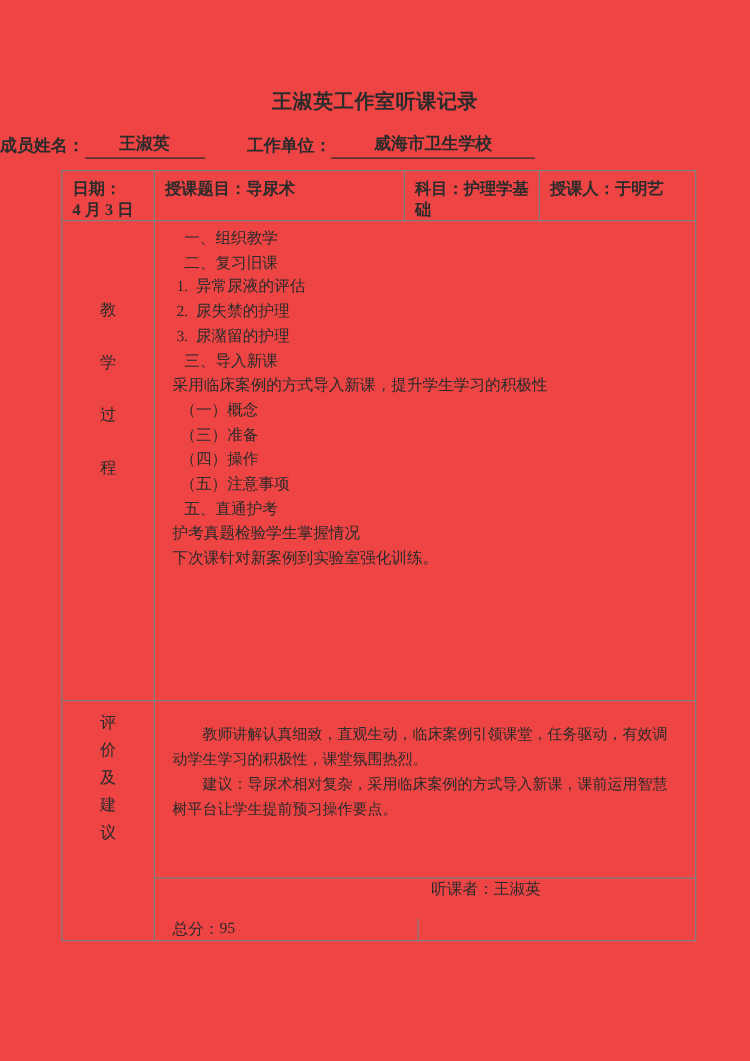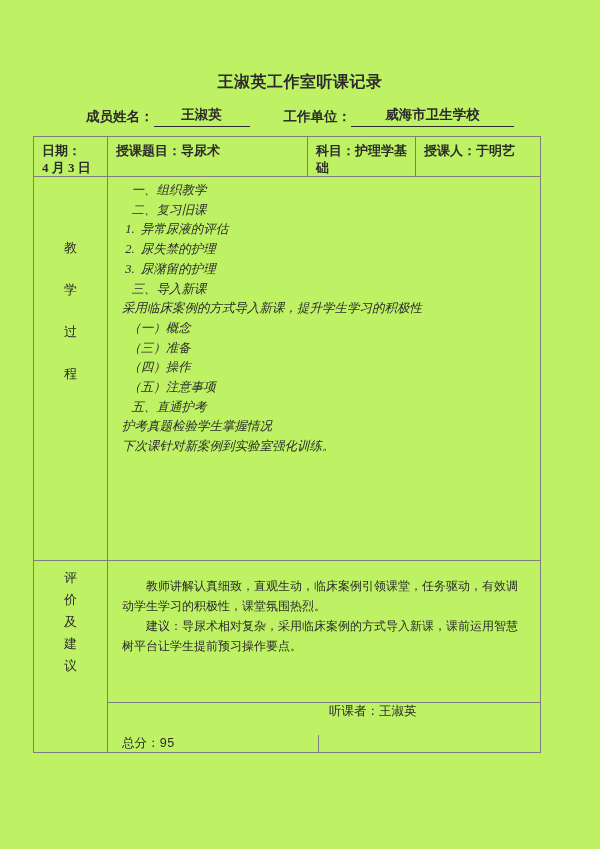--- a/index.html
+++ b/index.html
@@ -3,48 +3,48 @@
 <meta charset="utf-8">
 <style>
   html,body{margin:0;padding:0;}
   body{
     width:600px;height:849px;
     background:#ffffff;
     font-family:"Liberation Serif","DejaVu Serif",serif;
     color:#2b2b2b;
     -webkit-font-smoothing:antialiased;
   }
-  .page{position:relative;width:600px;height:849px;background:#bef264;overflow:hidden;}
+  .page{position:relative;width:600px;height:849px;background:#ef4444;overflow:hidden;}
 
   
   .title{
     position:absolute;top:70px;left:0;width:600px;
     text-align:center;font-size:16px;font-weight:bold;
     letter-spacing:0.5px;line-height:24px;
   }
 
   
   .member-line{
     position:absolute;top:105px;left:0;width:600px;
-    display:flex;justify-content:center;align-items:flex-end;
+    display:flex;align-items:flex-end;
     font-size:13.5px;font-weight:bold;line-height:20px;
   }
   .member-line .lbl{white-space:nowrap;}
   .member-line .uval{
     display:inline-block;text-align:center;
     border-bottom:1px solid #2b2b2b;
     padding:0 4px 1px 4px;white-space:nowrap;
   }
   .member-line .w1{min-width:88px;}
   .member-line .w2{min-width:155px;}
   .member-line .gap{display:inline-block;width:34px;}
 
   
   .table{
-    position:absolute;left:33px;top:136px;width:508px;height:617px;
+    position:absolute;left:49px;top:136px;width:508px;height:617px;
     border:1px solid #7f7f7f;box-sizing:border-box;
     display:flex;flex-direction:column;
     font-size:12.5px;
   }
   .row{display:flex;box-sizing:border-box;}
   .cell{box-sizing:border-box;}
   .bR{border-right:1px solid #7f7f7f;}
   .bB{border-bottom:1px solid #7f7f7f;}
 
   
@@ -57,29 +57,29 @@
 
   
   .r2{height:410px;}
   .vcell{width:74px;flex:none;display:flex;justify-content:center;}
   .vlabel{
     white-space:pre-line;text-align:center;font-size:13px;
   }
   .vlabel.proc{padding-top:50px;line-height:42px;}
   .vlabel.eval{padding-top:6px;line-height:22px;}
   .cmain{flex:1;padding:4px 10px 0 14px;}
-  .pline{white-space:pre-wrap;line-height:19.7px;font-style:italic;}
+  .pline{white-space:pre-wrap;line-height:19.7px;}
 
   
   .r3{flex:1;}
-  .rcol{flex:1;display:flex;flex-direction:column;font-family:Liberation Mono, monospace;}
+  .rcol{flex:1;display:flex;flex-direction:column;}
   .evalcell{height:142px;box-sizing:border-box;padding:16px 12px 0 14px;}
   .evalcell p{margin:0;text-indent:2em;line-height:20px;font-size:12px;white-space:normal;}
   .brow{flex:1;display:flex;}
-  .bcell1{width:211px;flex:none;box-sizing:border-box;padding-left:14px;display:flex;align-items:center;margin-top:32px;}
+  .bcell1{width:211px;flex:none;box-sizing:border-box;padding-left:14px;display:flex;margin-top:32px;}
   .bcell2{flex:1;box-sizing:border-box;padding-left:10px;display:flex;}
 </style>
 </head>
 <body>
 
 <div class="page">
 
   <div class="title">王淑英工作室听课记录</div>
 
   <div class="member-line">

